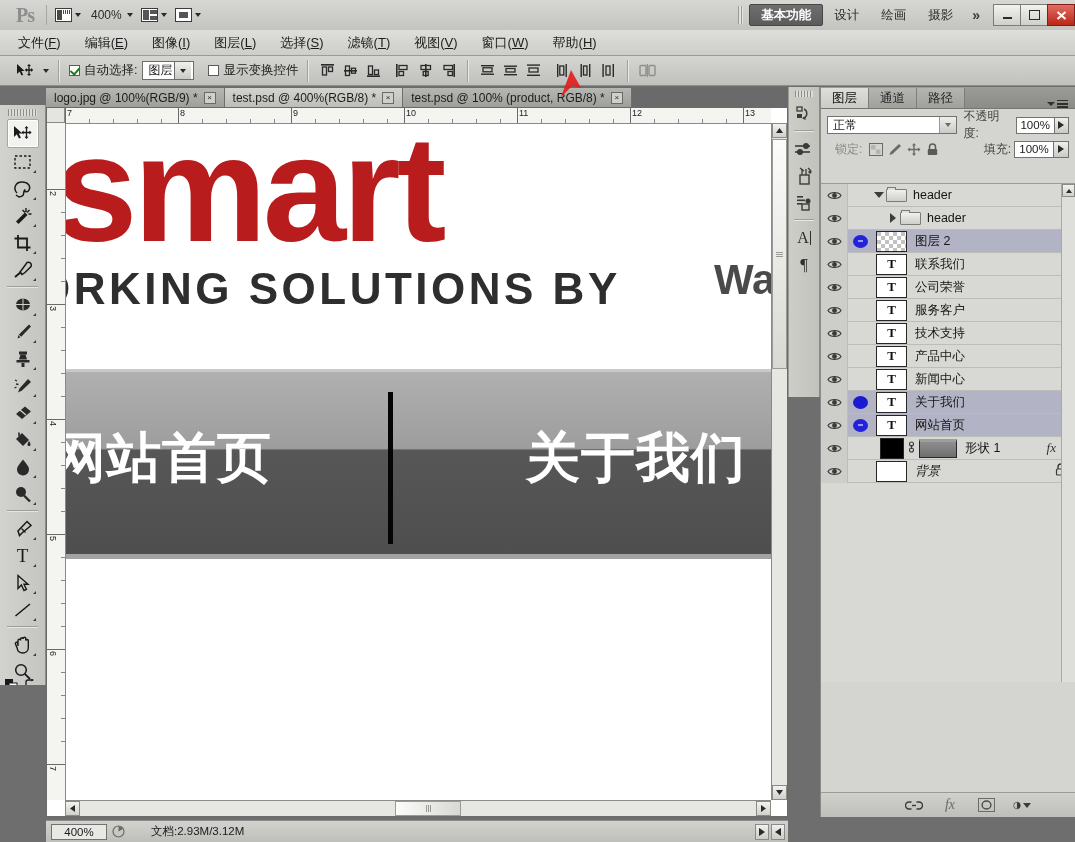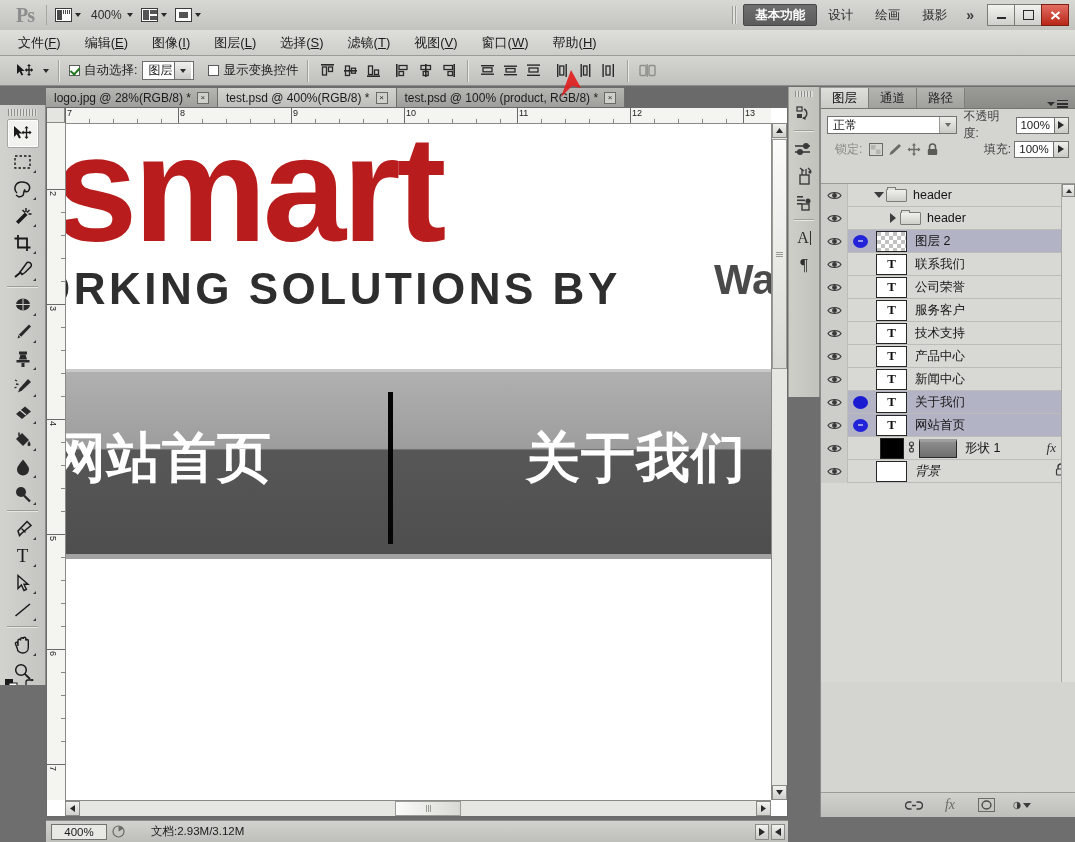--- a/index.html
+++ b/index.html
@@ -49,21 +49,21 @@
     box-shadow:0 6px 0 0 #555;
   }
   .icon-box.screen::before{
     content:"";position:absolute;left:3px;top:3px;right:3px;bottom:3px;background:#555;
   }
   .caret{
     width:0;height:0;border-left:3.5px solid transparent;border-right:3.5px solid transparent;
     border-top:4px solid #2a2a2a;
   }
   .zoomlabel{font-size:12px;color:#2b2b2b;padding:0 2px;}
-  .ws-area{margin-left:auto;display:flex;align-items:center;padding-right:6px;}
+  .ws-area{margin-left:auto;display:flex;align-items:center;}
   .grip{
     width:5px;height:18px;margin-right:6px;
     background:repeating-linear-gradient(90deg,#9a9a96 0 1px,#e2e2de 1px 3px);
   }
   .ws-tab{
     height:20px;padding:0 11px;display:flex;align-items:center;
     font-size:12.5px;color:#2a2a2a;cursor:default;
   }
   .ws-tab.active{
     background:linear-gradient(#6f6f6f,#5b5b5b);color:#ffffff;
@@ -584,21 +584,21 @@
           <rect x="11" y="3.5" width="6" height="10" rx="1" fill="none" stroke="#8e8e8a" stroke-width="1.4"></rect>
           <rect x="8.6" y="2" width="1.3" height="13" fill="#8e8e8a"></rect>
         </svg>
     </span>
   </div>
 
   <div class="canvas-outer-bg"></div>
 
   <div class="doctabs">
     <div class="dtab">
-      <span>logo.jpg @ 28%(RGB/8) *</span>
+      <span>logo.jpg @ 100%(RGB/9) *</span>
       <span class="x">×</span>
     </div>
     <div class="dtab active">
       <span>test.psd @ 400%(RGB/8) *</span>
       <span class="x">×</span>
     </div>
     <div class="dtab">
       <span>test.psd @ 100% (product, RGB/8) *</span>
       <span class="x">×</span>
     </div>

